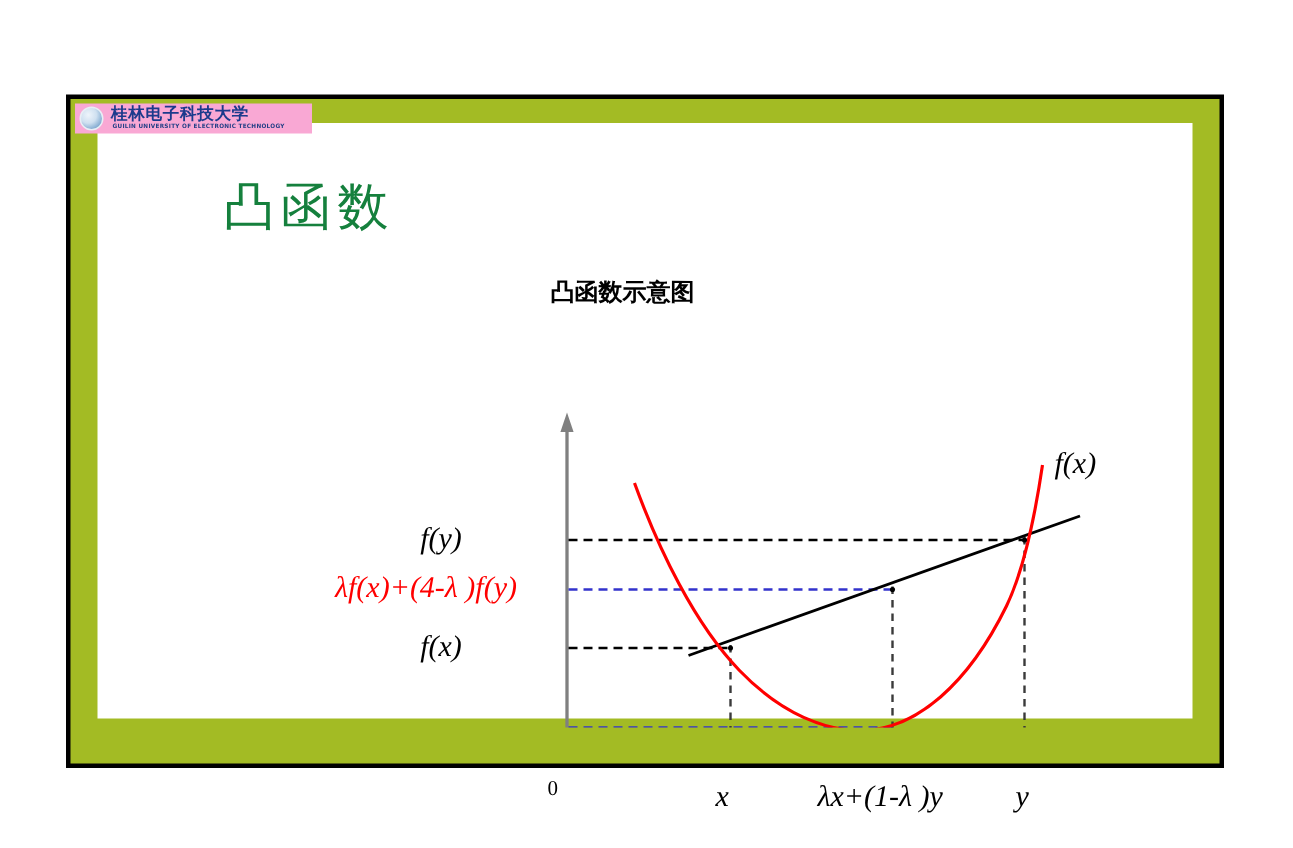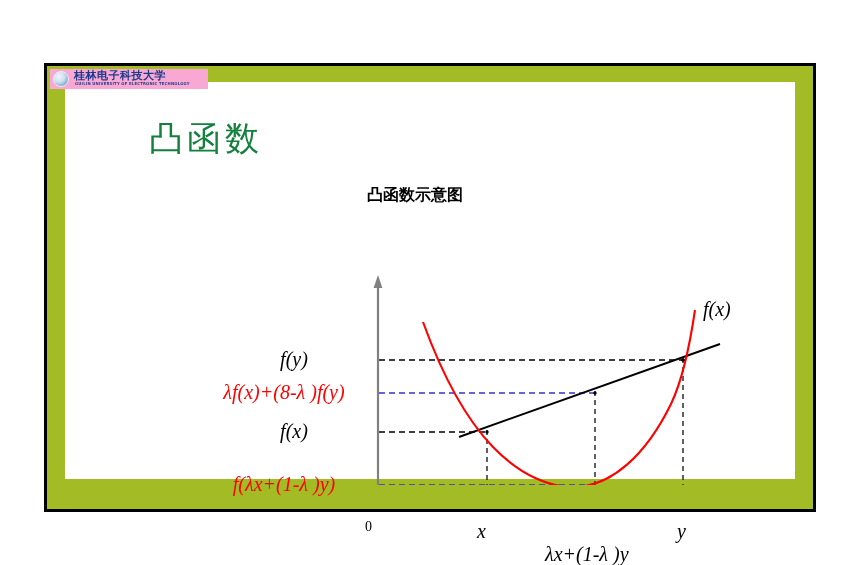--- a/index.html
+++ b/index.html
@@ -204,31 +204,30 @@
 
             <circle cx="422" cy="350" r="1.7" fill="#000000"></circle>
             <circle cx="530" cy="311" r="1.7" fill="#000000"></circle>
             <circle cx="618" cy="278" r="1.7" fill="#000000"></circle>
           </svg>
 
           <div class="axis-label" style="left:638px; top:218px;">f(x)</div>
 
           <div class="axis-label ylab" style="left:150px; top:268px; width:158px;">f(y)</div>
 
-          <div class="axis-label ylab red" style="left:130px; top:301px; width:178px;">λf(x)+(8-λ )f(y)</div>
+          <div class="axis-label ylab red" style="left:130px; top:301px; width:178px;">λf(x)+(4-λ )f(y)</div>
 
           <div class="axis-label ylab" style="left:150px; top:340px; width:158px;">f(x)</div>
 
-          <div class="axis-label ylab red" style="left:130px; top:393px; width:178px;">f(λx+(1-λ )y)</div>
 
           <div class="axis-label upright" style="left:300px; top:436px; font-size:14px;">0</div>
 
           <div class="axis-label" style="left:412px; top:440px;">x</div>
 
-          <div class="axis-label" style="left:480px; top:440px;margin-top:23px;">λx+(1-λ )y</div>
+          <div class="axis-label" style="left:480px; top:440px;">λx+(1-λ )y</div>
 
           <div class="axis-label" style="left:612px; top:440px;">y</div>
 
         </div>
       </div>
 
       <div id="logo-bar">
         <div id="logo-mark"></div>
         <div id="logo-text">
           <div id="logo-text-cn">桂林电子科技大学</div>

